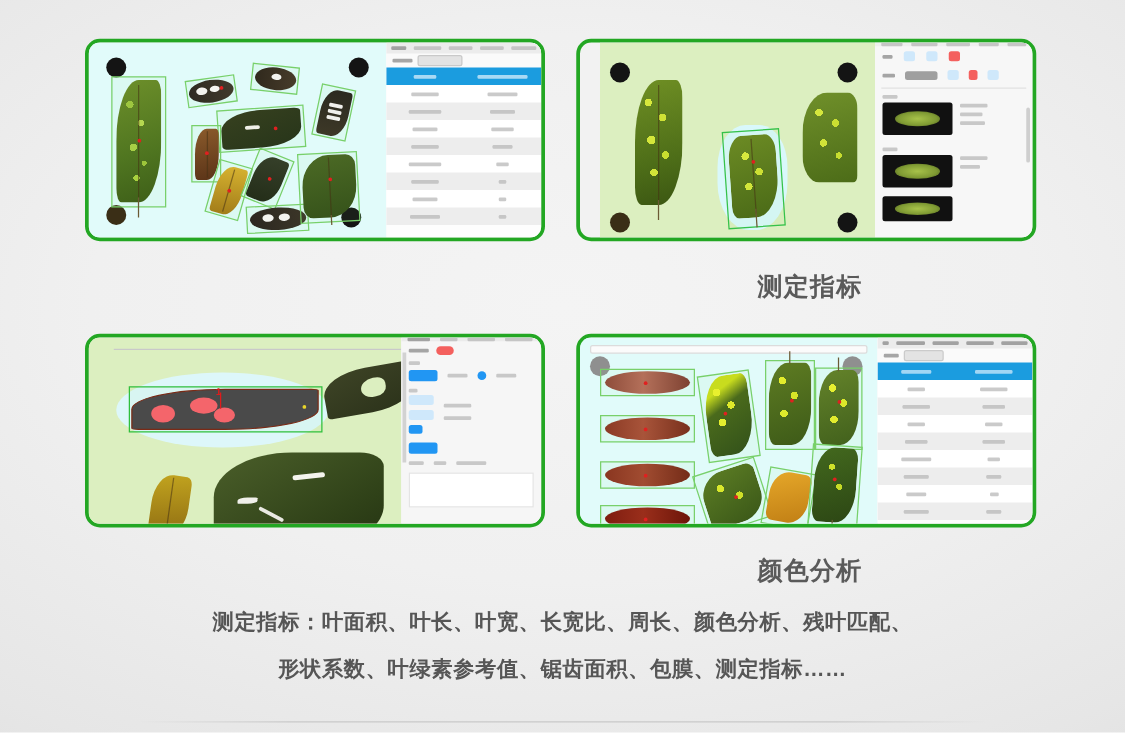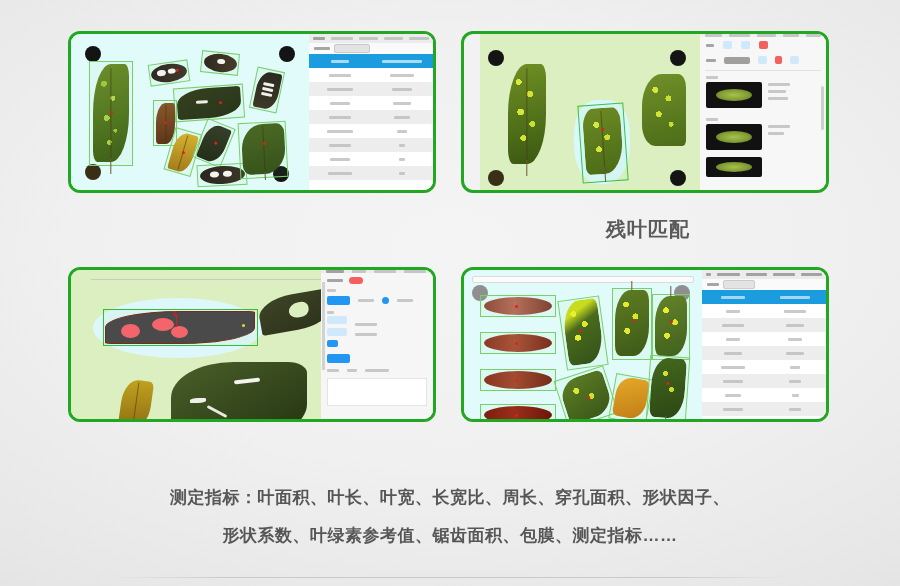--- a/index.html
+++ b/index.html
@@ -387,21 +387,21 @@
           <div style="display:flex;gap:6px;padding:2px 6px;align-items:flex-start;">
             <div style="flex:0 0 auto;">
               <div class="thumbimg" style="width:56px;height:20px;"></div>
             </div>
           </div>
         </div>
         <div style="position:absolute;right:2px;top:52px;width:3px;height:44px;background:#cfcfcf;border-radius:2px;"></div>
       </div>
     </div>
   </div>
-  <div class="caption" style="left:396px;top:216px;width:504px;">残叶匹配</div>
+  <div class="caption" style="left:396px;top:216px;width:504px;">测定指标</div>
 
   <div class="panel" style="left:68px;top:267px;width:368px;height:155px;">
     <div class="shot">
 
       <div class="canvasArea scene-green" style="width:250px;">
         <div style="position:absolute;left:20px;right:0;top:9px;height:1px;background:#c9c9c9;"></div>
 
         <div style="position:absolute;left:22px;top:28px;width:170px;height:60px;background:#ddf7fa;border-radius:50%;"></div>
         <div class="bbox sel" style="left:32px;top:39px;width:155px;height:37px;border-color:#2fbf3d;"></div>
 
@@ -664,18 +664,19 @@
                 <div class="blurtxt" style="width:20px;"></div>
               </div>
               <div class="cellR">
                 <div class="blurtxt" style="width:12px;"></div>
               </div>
             </div>
         </div>
       </div>
     </div>
   </div>
-
-  <div class="spec" style="left:0;top:486px;">测定指标：叶面积、叶长、叶宽、长宽比、周长、穿孔面积、形状因子、</div>
+  <div class="caption" style="left:396px;top:443px;width:504px;">颜色分析</div>
+
+  <div class="spec" style="left:0;top:486px;">测定指标：叶面积、叶长、叶宽、长宽比、周长、颜色分析、残叶匹配、</div>
   <div class="spec" style="left:0;top:524px;">形状系数、叶绿素参考值、锯齿面积、包膜、测定指标……</div>
 
   <div class="footline"></div>
 </div>
 
 </body></html>

